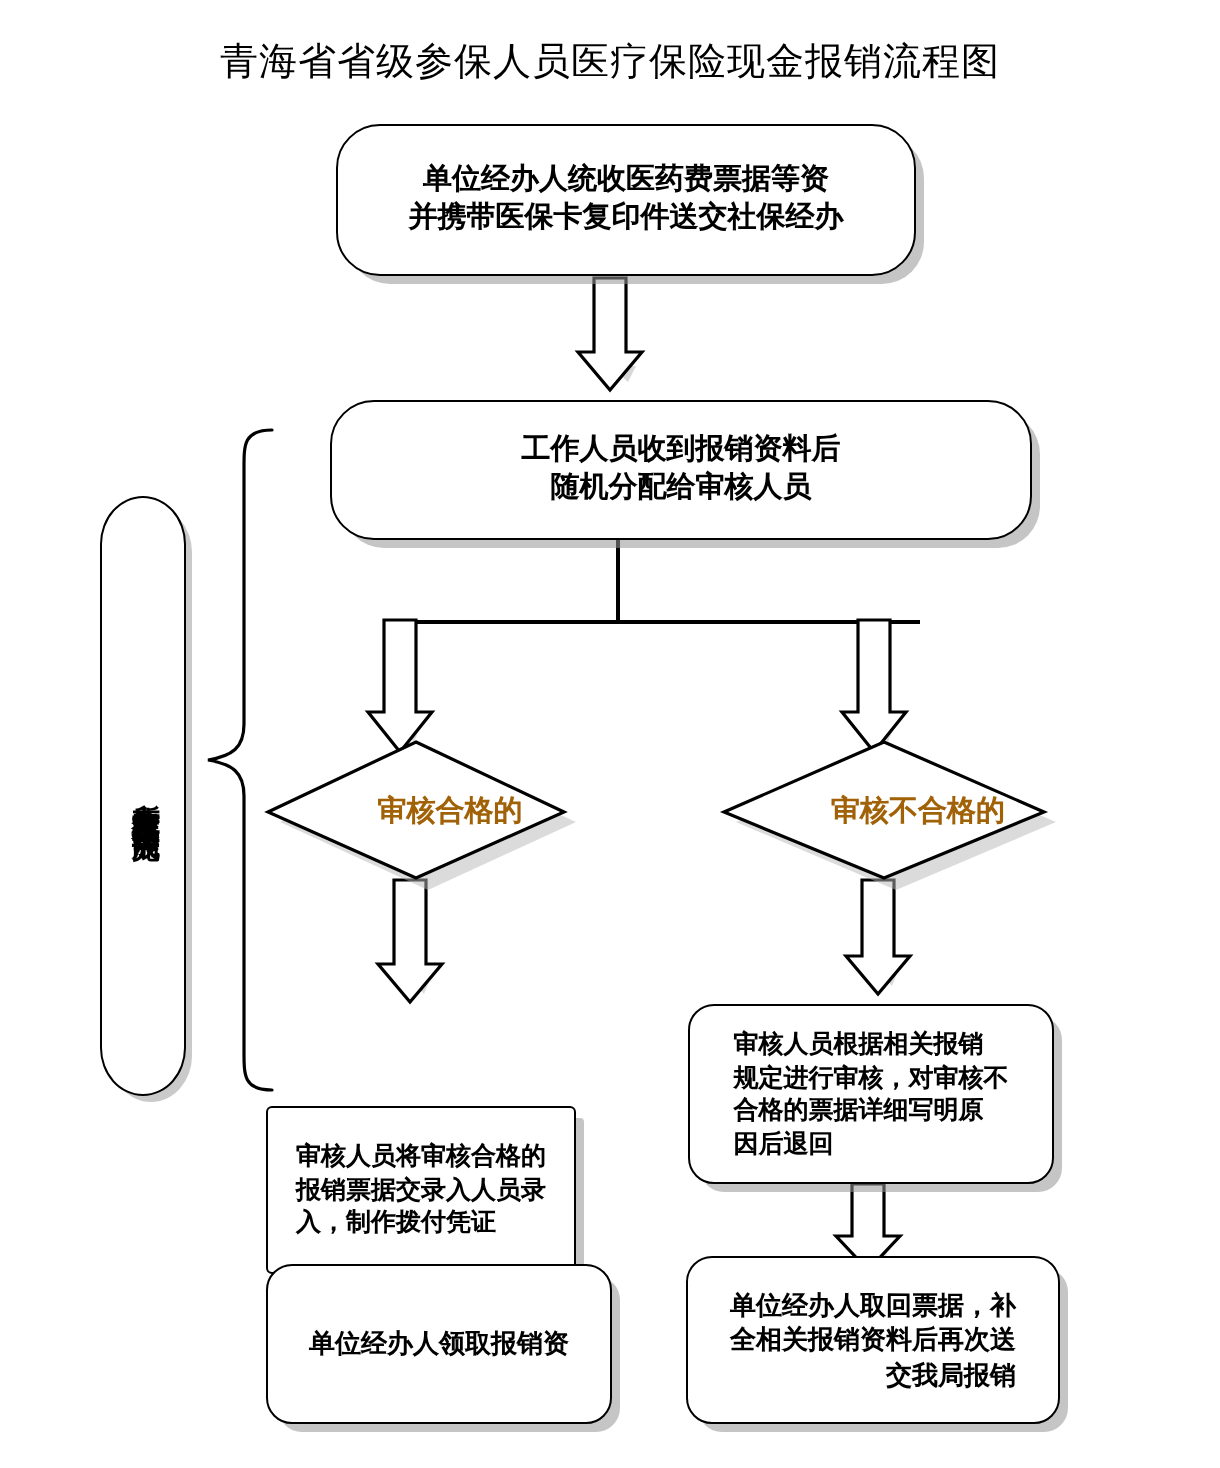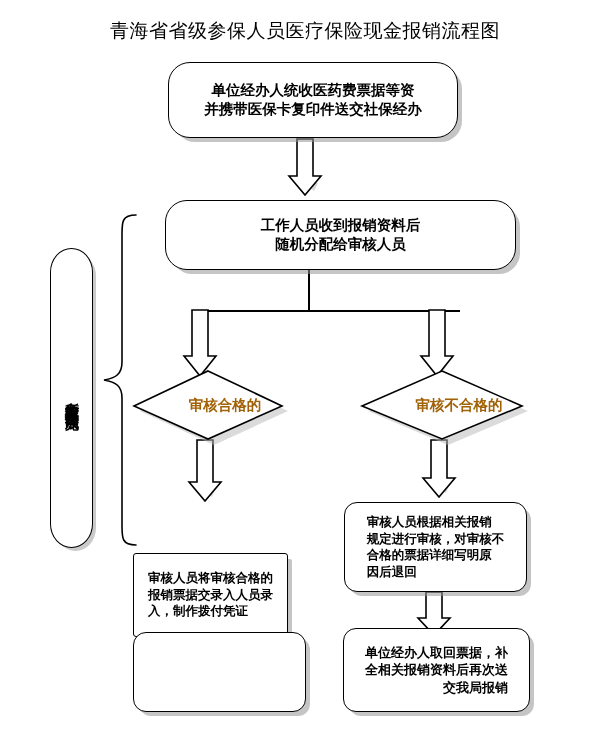--- a/index.html
+++ b/index.html
@@ -224,20 +224,21 @@
 
   <div class="arrow" style="left:417px; top:592px; width:40px; height:46px;">
     <svg width="40" height="46" viewBox="0 0 40 46">
       <polygon points="13,0 13,26 21,26 17,36 4,22 8,22 8,0" fill="#b8b8b8" opacity="0.5" transform="translate(7,5)"></polygon>
       <polygon points="9,0 9,26 1,26 17,43 33,26 25,26 25,0" fill="#ffffff" stroke="#000000" stroke-width="1.6" stroke-linejoin="miter"></polygon>
     </svg>
   </div>
 
   <div class="node" style="left:133px; top:632px; width:173px; height:80px; border-radius:13px;">
     <div class="lines" style="font-size:13px;">
+      <div>单位经办人领取报销资</div>
     </div>
   </div>
 
   <div class="node" style="left:343px; top:628px; width:187px; height:84px; border-radius:13px;">
     <div class="lines" style="font-size:13px; text-align:right;">
       <div>单位经办人取回票据，补</div>
       <div>全相关报销资料后再次送</div>
       <div>交我局报销</div>
     </div>
   </div>

